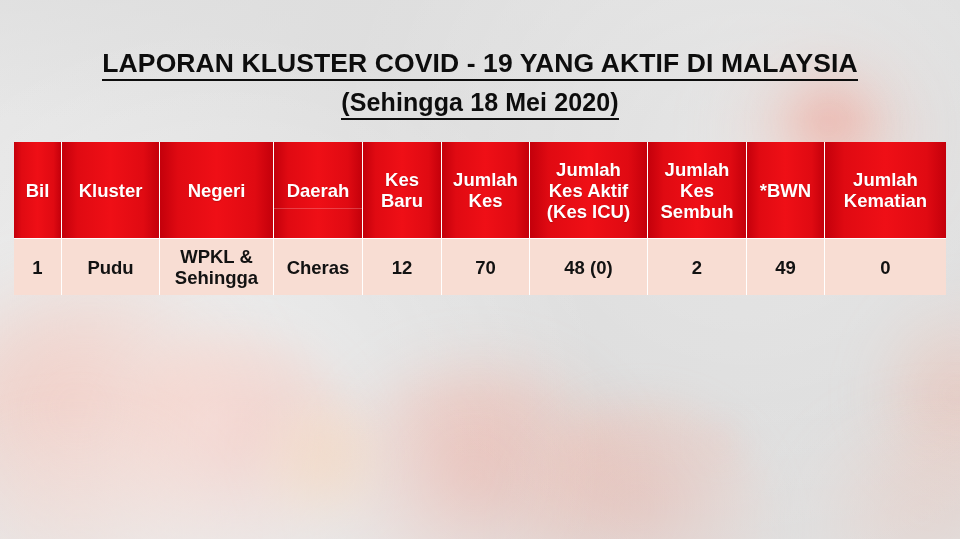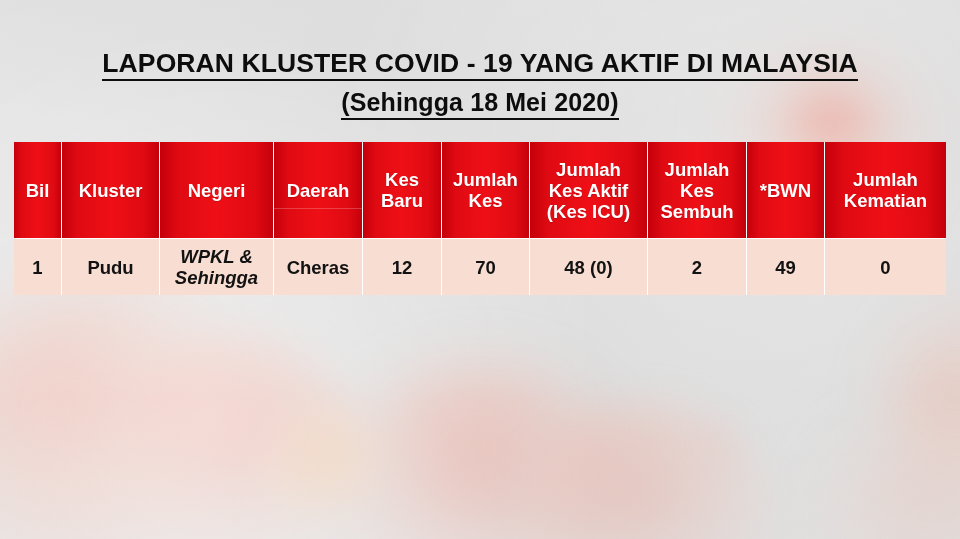--- a/index.html
+++ b/index.html
@@ -124,21 +124,20 @@
     height: 56px;
     background: #f8ddd3;
     color: #121212;
     font-weight: bold;
     font-size: 18.5px;
     line-height: 21px;
     border-top: 1.6px solid #ffffff;
   }
   .cell-small {
     font-size: 17.5px;
-    font-style: italic;
   }
 
   
   th.daerah {
     position: relative;
     margin-top: 44px;
   }
   th.daerah::after {
     content: "";
     position: absolute;

